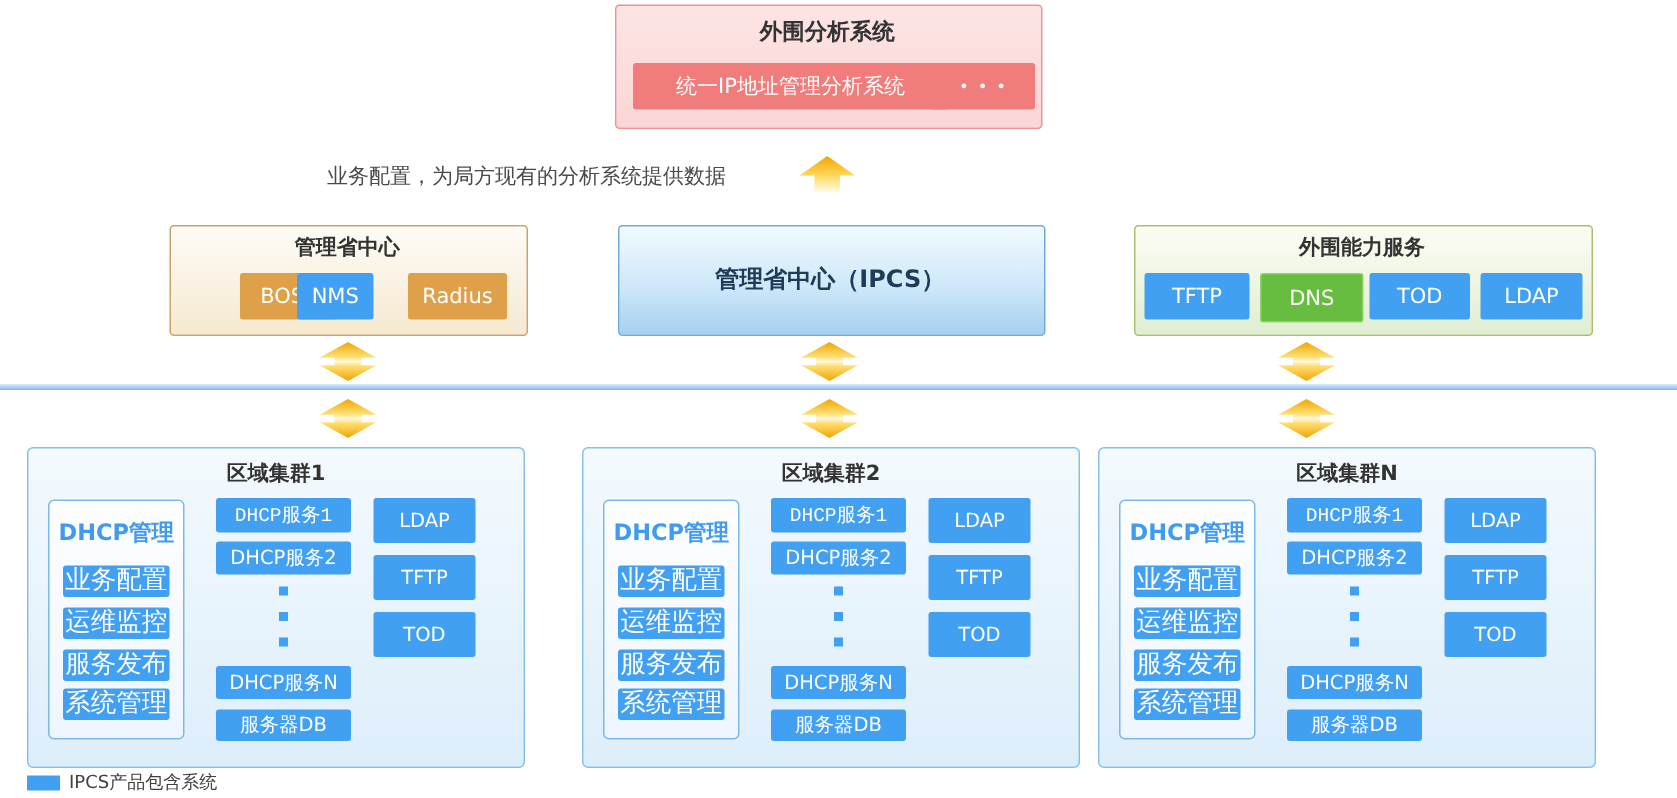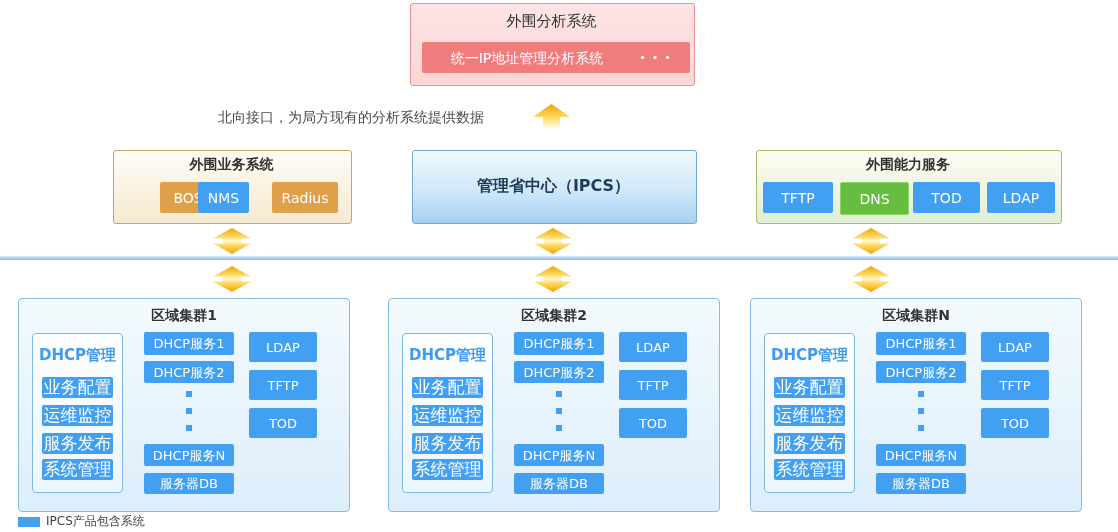--- a/index.html
+++ b/index.html
@@ -17,21 +17,21 @@
   .btn-orange{background:#dfa04a;}
   .btn-green{background:#67bd3f;border:1px solid #8ed46a;}
   .btn-red{background:#f17c7c;}
 
   
   .top-panel{
     left:410px;top:3px;width:283px;height:81px;
     background:linear-gradient(180deg,#fde4e4,#fbd6d6);
     border:1px solid #ef9292;border-radius:3px;
   }
-  .top-title{left:410px;top:11px;width:283px;height:20px;font-size:15px;font-weight:400;color:#333;}
+  .top-title{left:410px;top:11px;width:283px;height:20px;font-size:15px;font-weight:700;color:#333;}
   .top-main-btn{left:422px;top:42px;width:210px;height:31px;font-size:14px;}
   .top-more-btn{left:620px;top:42px;width:64px;height:31px;font-size:11px;letter-spacing:6px;padding-left:6px;}
 
   
   .north-note{left:218px;top:109px;font-size:14px;color:#4a4a4a;white-space:nowrap;}
 
   
   .mid-box{top:150px;height:72px;border-radius:3px;}
   .biz-box{left:113px;width:237px;background:linear-gradient(180deg,#fefcf6,#f6e9d1);border:1px solid #c9a36a;}
   .ipcs-box{left:412px;width:283px;background:linear-gradient(180deg,#f2fafe 0%,#cfe8fa 55%,#a6d0f0 100%);border:1px solid #6fa9d8;}
@@ -57,21 +57,21 @@
   .cluster-title{left:0;top:8px;width:330px;height:18px;font-size:14px;font-weight:600;color:#333;}
   .dhcp-panel{
     left:13px;top:34px;width:89px;height:158px;
     background:linear-gradient(180deg,#fdfeff,#eef6fd);
     border:1px solid #7db9e8;border-radius:4px;
   }
   .dhcp-title{left:0;top:12px;width:89px;height:18px;font-size:15px;font-weight:600;color:#3f9af0;}
   .dhcp-btn{left:9px;width:71px;height:21px;font-size:17px;}
   .db0{top:43px;} .db1{top:71px;} .db2{top:99px;} .db3{top:125px;}
   .svc{left:125px;width:90px;font-size:13px;}
-  .s0{top:33px;height:23px;} .s1{top:62px;height:22px;} .s2{top:145px;height:22px;} .s3{top:174px;height:21px;}
+  .s0{top:33px;height:23px;font-family:Liberation Mono, monospace;} .s1{top:62px;height:22px;} .s2{top:145px;height:22px;} .s3{top:174px;height:21px;}
   .side{left:230px;width:68px;height:30px;font-size:13px;}
   .p0{top:33px;} .p1{top:71px;} .p2{top:109px;}
   .vdots{left:167px;top:92px;width:6px;height:40px;display:flex;flex-direction:column;justify-content:space-between;}
   .vdots span{width:6px;height:6px;background:#42a0f2;display:block;}
 
   
   .legend-swatch{left:18px;top:517px;width:22px;height:10px;background:#42a0f2;}
   .legend-label{left:46px;top:513px;font-size:12px;color:#404040;white-space:nowrap;}
 </style>
 </head>
@@ -94,27 +94,27 @@
         <stop offset="1" stop-color="#fffbea"></stop>
       </linearGradient>
     </defs>
   </svg>
 
   <div class="abs top-panel"></div>
   <div class="abs top-title center-text">外围分析系统</div>
   <div class="abs btn btn-red top-main-btn">统一IP地址管理分析系统</div>
   <div class="abs btn btn-red top-more-btn">•••</div>
 
-  <div class="abs north-note">北向接口，为局方现有的分析系统提供数据</div>
+  <div class="abs north-note">业务配置，为局方现有的分析系统提供数据</div>
   <svg class="abs uparrow" viewBox="0 0 37 24">
     <path d="M18.5 0 L37 13 L27 13 L27 24 L10 24 L10 13 L0 13 Z" fill="url(#goldUp)"></path>
   </svg>
 
   <div class="abs mid-box biz-box"></div>
-  <div class="abs mid-title center-text" style="left:113px;width:237px;">外围业务系统</div>
+  <div class="abs mid-title center-text" style="left:113px;width:237px;">管理省中心</div>
   <div class="abs btn btn-orange mid-btn" style="left:124px;width:65px;margin-left:36px;">BOSS</div>
   <div class="abs btn btn-blue mid-btn" style="left:198px;width:51px;">NMS</div>
   <div class="abs btn btn-orange mid-btn" style="left:272px;width:66px;">Radius</div>
 
   <div class="abs mid-box ipcs-box"></div>
   <div class="abs ipcs-label center-text">管理省中心（IPCS）</div>
 
   <div class="abs mid-box cap-box"></div>
   <div class="abs mid-title center-text" style="left:756px;width:304px;">外围能力服务</div>
   <div class="abs btn btn-blue mid-btn" style="left:763px;width:70px;">TFTP</div>
@@ -182,21 +182,21 @@
         <span></span>
         <span></span>
       </div>
     <div class="abs btn btn-blue svc s2">DHCP服务N</div>
     <div class="abs btn btn-blue svc s3">服务器DB</div>
     <div class="abs btn btn-blue side p0">LDAP</div>
     <div class="abs btn btn-blue side p1">TFTP</div>
     <div class="abs btn btn-blue side p2">TOD</div>
   </div>
 
-  <div class="abs cluster" style="left:750px;">
+  <div class="abs cluster" style="left:732px;">
     <div class="abs cluster-title center-text">区域集群N</div>
     <div class="abs dhcp-panel">
       <div class="abs dhcp-title center-text">DHCP管理</div>
       <div class="abs btn btn-blue dhcp-btn db0">业务配置</div>
       <div class="abs btn btn-blue dhcp-btn db1">运维监控</div>
       <div class="abs btn btn-blue dhcp-btn db2">服务发布</div>
       <div class="abs btn btn-blue dhcp-btn db3">系统管理</div>
     </div>
     <div class="abs btn btn-blue svc s0">DHCP服务1</div>
     <div class="abs btn btn-blue svc s1">DHCP服务2</div>

